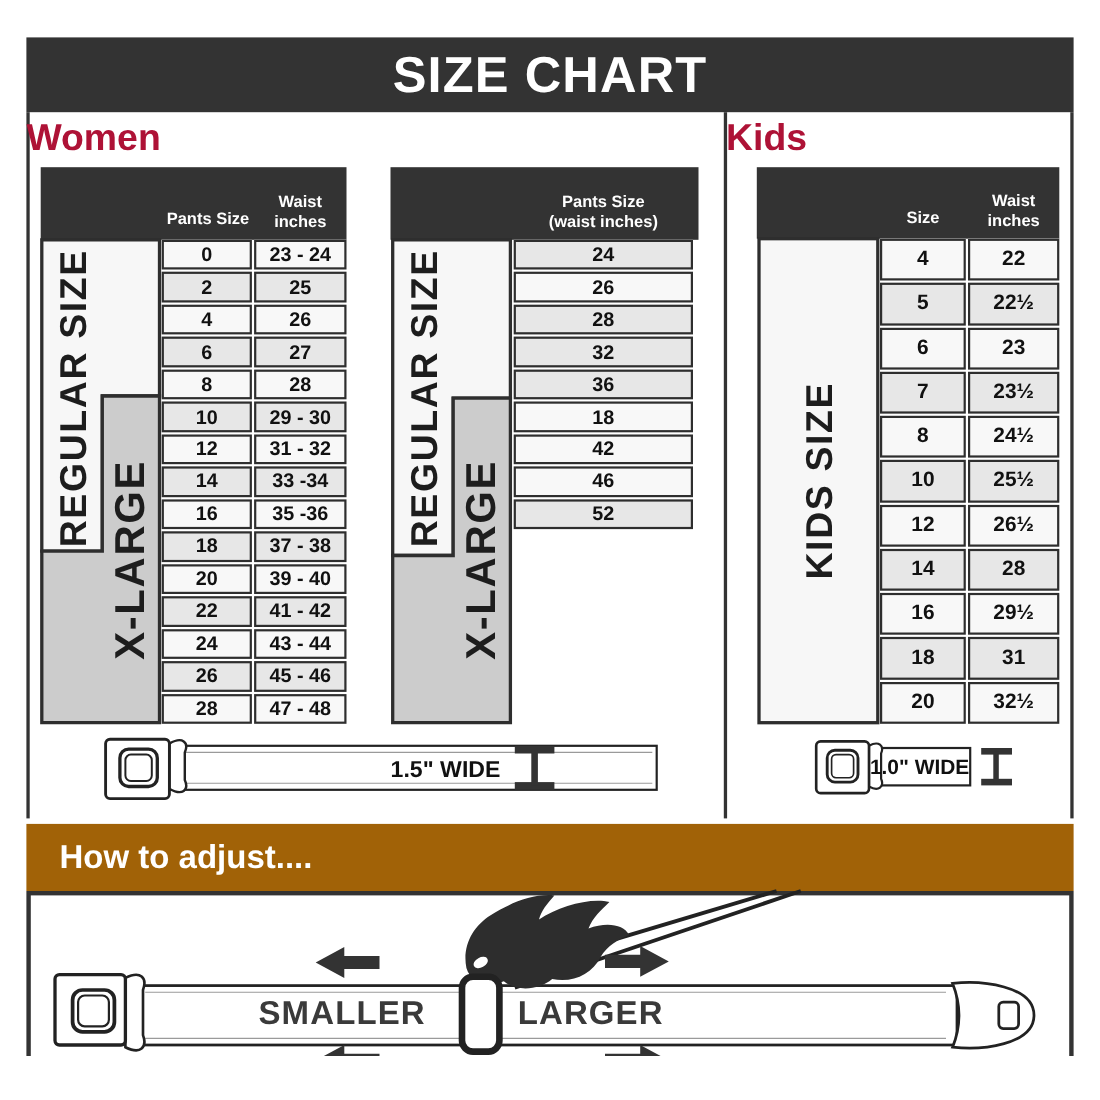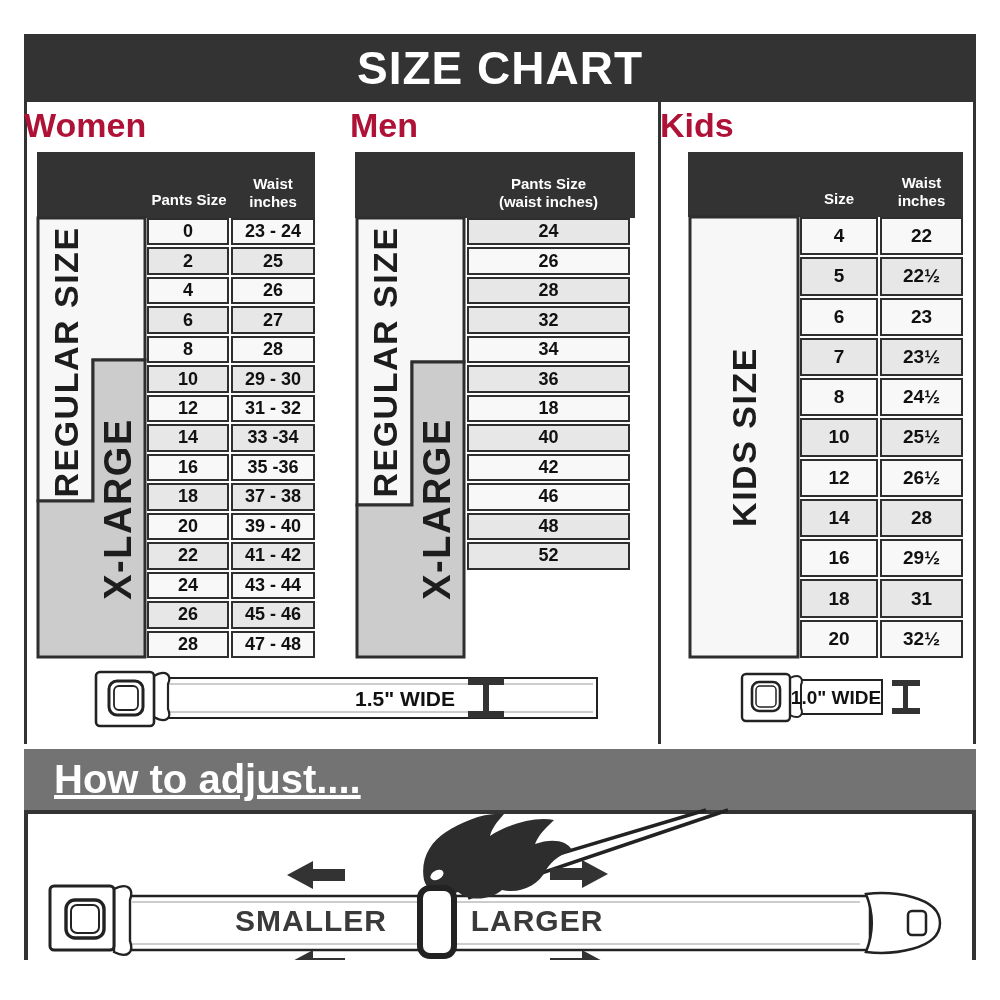--- a/index.html
+++ b/index.html
@@ -19,23 +19,23 @@
   .thead .hcell{position:absolute;text-align:center;}
   
   .tbody{display:grid;column-gap:2px;row-gap:2px;}
   .cell{border:2.5px solid #2e2e2e;background:#f8f8f8;display:flex;align-items:center;
         justify-content:center;font-size:18px;font-weight:bold;color:#111;box-sizing:border-box;}
   .cell.alt{background:#e7e7e7;}
   .kids-body .cell{font-size:19px;}
   
   .note{font-size:13px;font-weight:bold;color:#111;line-height:1.35;}
   
-  .adjust-bar{left:24px;top:737px;width:952px;height:61px;background:#737373;color:#fff;
+  .adjust-bar{left:24px;top:737px;width:952px;height:61px;background:#a16207;color:#fff;
               display:flex;align-items:center;padding-left:30px;box-sizing:border-box;
-              font-size:40px;font-weight:bold;text-decoration:underline;}
+              font-size:30px;font-weight:bold;}
   .adjust-box{left:24px;top:798px;width:952px;height:177px;border:4px solid #333;
               box-sizing:border-box;background:#fff;}
   
   .overlay{position:absolute;left:0;top:0;pointer-events:none;}
   .overlay text{font-family:"Liberation Sans",sans-serif;}
   .rot-label{font-size:34px;font-weight:bold;fill:#1d1d1d;letter-spacing:1.5px;}
   .xl-label{font-size:38px;}
   .belt-label{font-size:21px;font-weight:bold;fill:#111;}
   .adjust-label{font-size:30px;font-weight:bold;fill:#3a3a3a;letter-spacing:1px;}
 </style>
@@ -44,21 +44,20 @@
 
 <div class="page">
 
   <div class="abs title-bar">SIZE CHART</div>
 
   <div class="abs vline" style="left:24px"></div>
   <div class="abs vline" style="left:658px"></div>
   <div class="abs vline" style="left:973px"></div>
 
   <div class="abs heading" style="left:24px;width:326px">Women</div>
-  <div class="abs heading" style="left:350px;width:312px">Men</div>
   <div class="abs heading" style="left:660px;width:316px">Kids</div>
 
   <div class="abs thead" style="left:37px;top:140px;width:278px;height:66px">
     <div class="hcell" style="left:110px;width:84px;bottom:8px">Pants Size</div>
     <div class="hcell" style="left:194px;width:84px;bottom:6px">
       <div>Waist</div>
       <div>inches</div>
     </div>
   </div>
   <div class="abs tbody" style="left:147px;top:206px;width:168px;height:440px;grid-template-columns:82px 84px;grid-template-rows:repeat(15,1fr)">
@@ -119,34 +118,31 @@
 
       <div class="cell alt">24</div>
 
       <div class="cell">26</div>
 
       <div class="cell alt">28</div>
 
 
       <div class="cell alt">32</div>
 
-      <div class="cell">34</div>
 
       <div class="cell alt">36</div>
 
       <div class="cell">18</div>
 
-      <div class="cell alt">40</div>
 
       <div class="cell">42</div>
 
 
       <div class="cell">46</div>
 
-      <div class="cell alt">48</div>
 
 
       <div class="cell alt">52</div>
     </div>
 
   <div class="abs thead" style="left:688px;top:140px;width:275px;height:65px">
     <div class="hcell" style="left:112px;width:78px;bottom:8px">Size</div>
     <div class="hcell" style="left:192px;width:83px;bottom:6px">
       <div>Waist</div>
       <div>inches</div>

